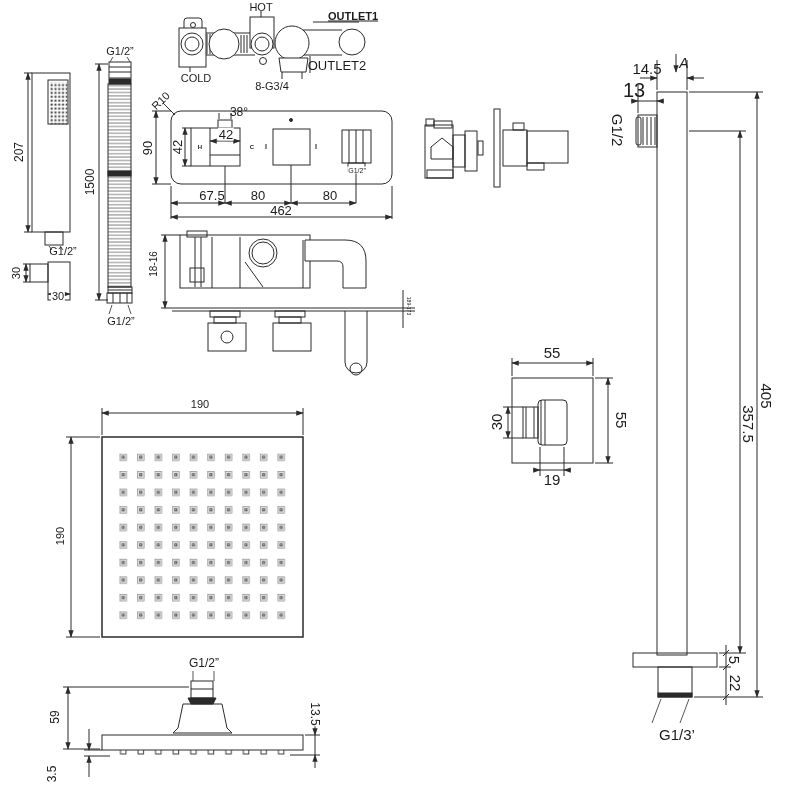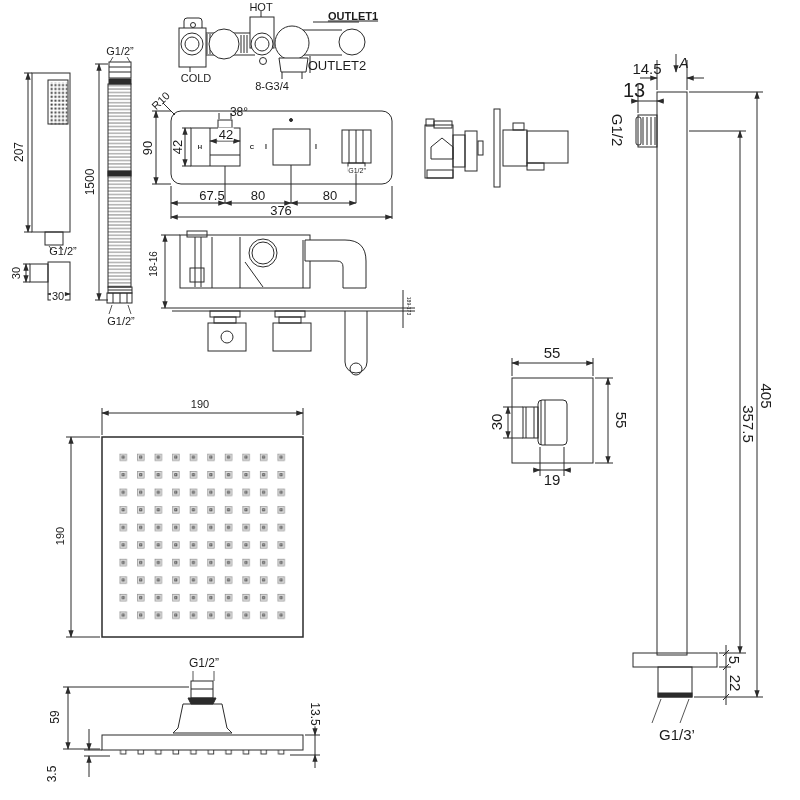--- a/index.html
+++ b/index.html
@@ -286,21 +286,21 @@
   <span class="lbl wbg" style="left:226px;top:134px;font-size:13px;">42</span>
   <span class="lbl rm90" style="left:177px;top:147px;font-size:13px;">42</span>
   <span class="lbl b" style="left:200px;top:147px;font-size:6px;">H</span>
   <span class="lbl b" style="left:252px;top:147px;font-size:6px;">C</span>
   <span class="lbl b" style="left:266px;top:146px;font-size:7px;">I</span>
   <span class="lbl b" style="left:316px;top:146px;font-size:7px;">I</span>
   <span class="lbl wbg" style="left:357px;top:170px;font-size:7px;">G1/2”</span>
   <span class="lbl" style="left:212px;top:195px;font-size:13px;">67.5</span>
   <span class="lbl" style="left:258px;top:195px;font-size:13px;">80</span>
   <span class="lbl" style="left:330px;top:195px;font-size:13px;">80</span>
-  <span class="lbl" style="left:281px;top:210px;font-size:13px;">376</span>
+  <span class="lbl" style="left:281px;top:210px;font-size:13px;">462</span>
 
   <span class="lbl rm90" style="left:154px;top:264px;font-size:10px;">18-16</span>
   <span class="lbl r90" style="left:408px;top:306px;font-size:5px;">189-173</span>
 
   <span class="lbl" style="left:647px;top:68px;font-size:15px;">14.5</span>
   <span class="lbl it" style="left:684px;top:63px;font-size:14px;">A</span>
   <span class="lbl" style="left:634px;top:90px;font-size:20px;">13</span>
   <span class="lbl r90" style="left:617px;top:130px;font-size:15px;">G1/2</span>
   <span class="lbl r90" style="left:766px;top:396px;font-size:15px;">405</span>
   <span class="lbl r90" style="left:748px;top:424px;font-size:15px;">357.5</span>

